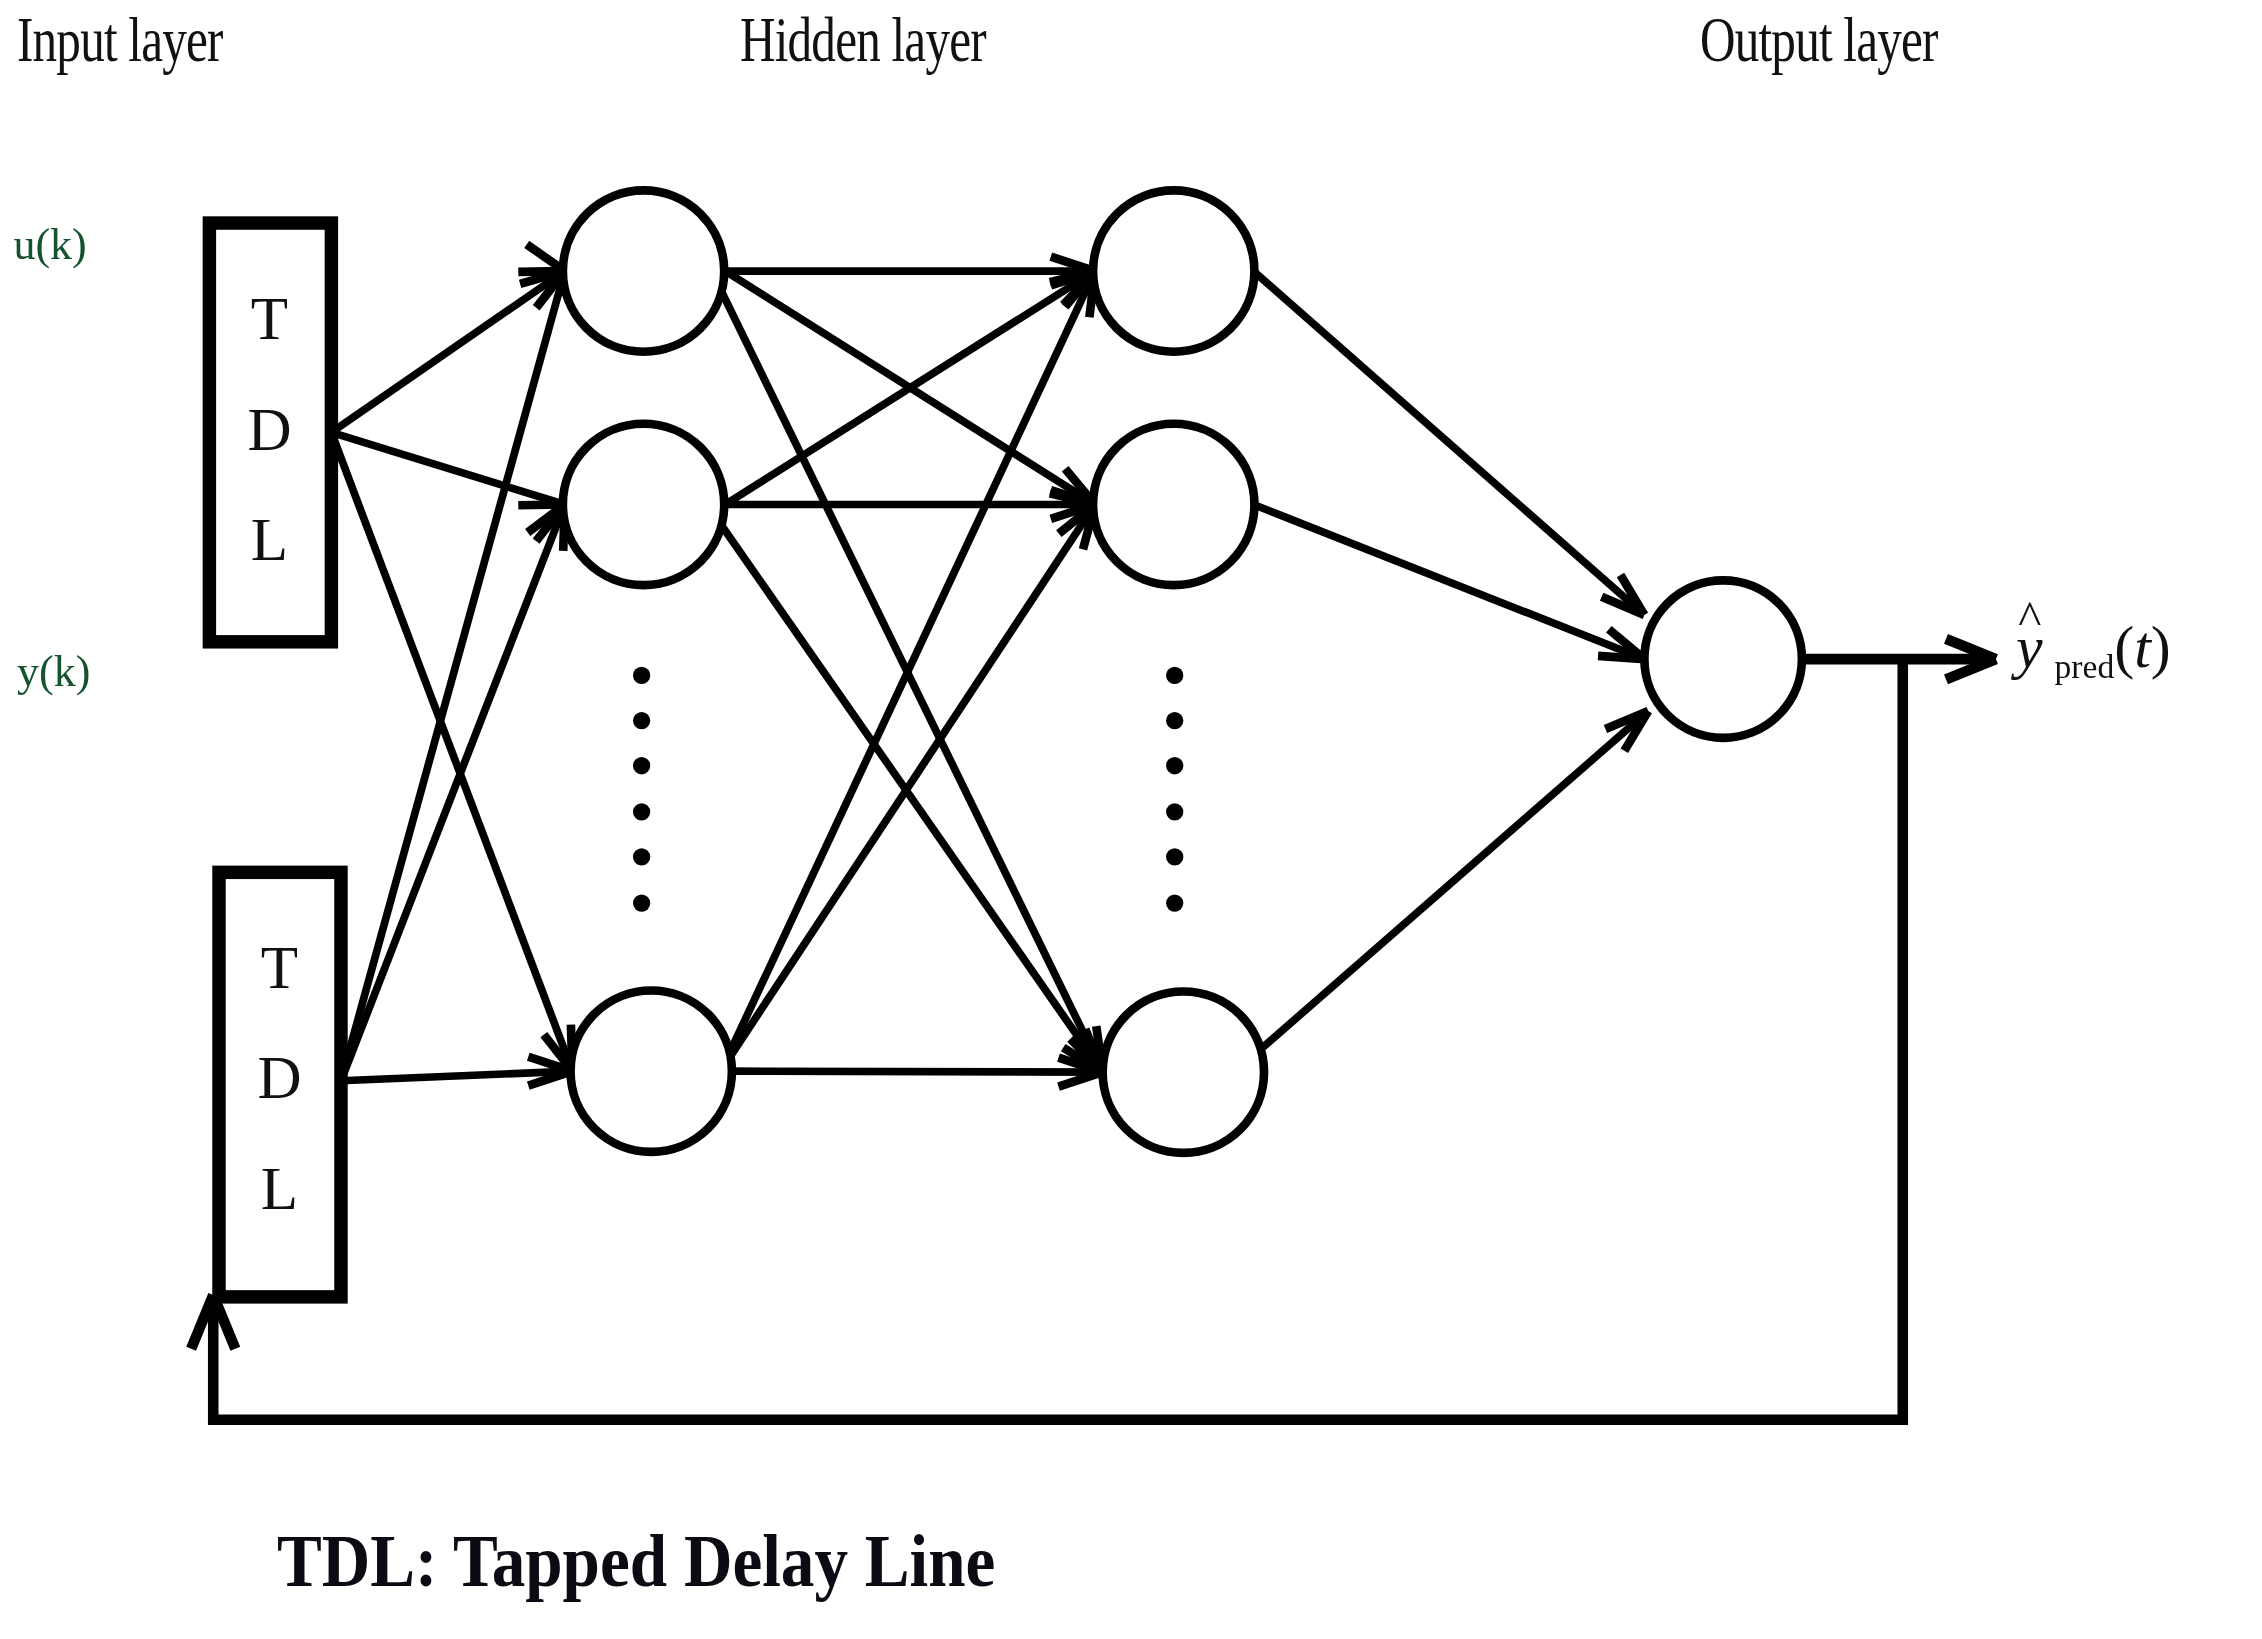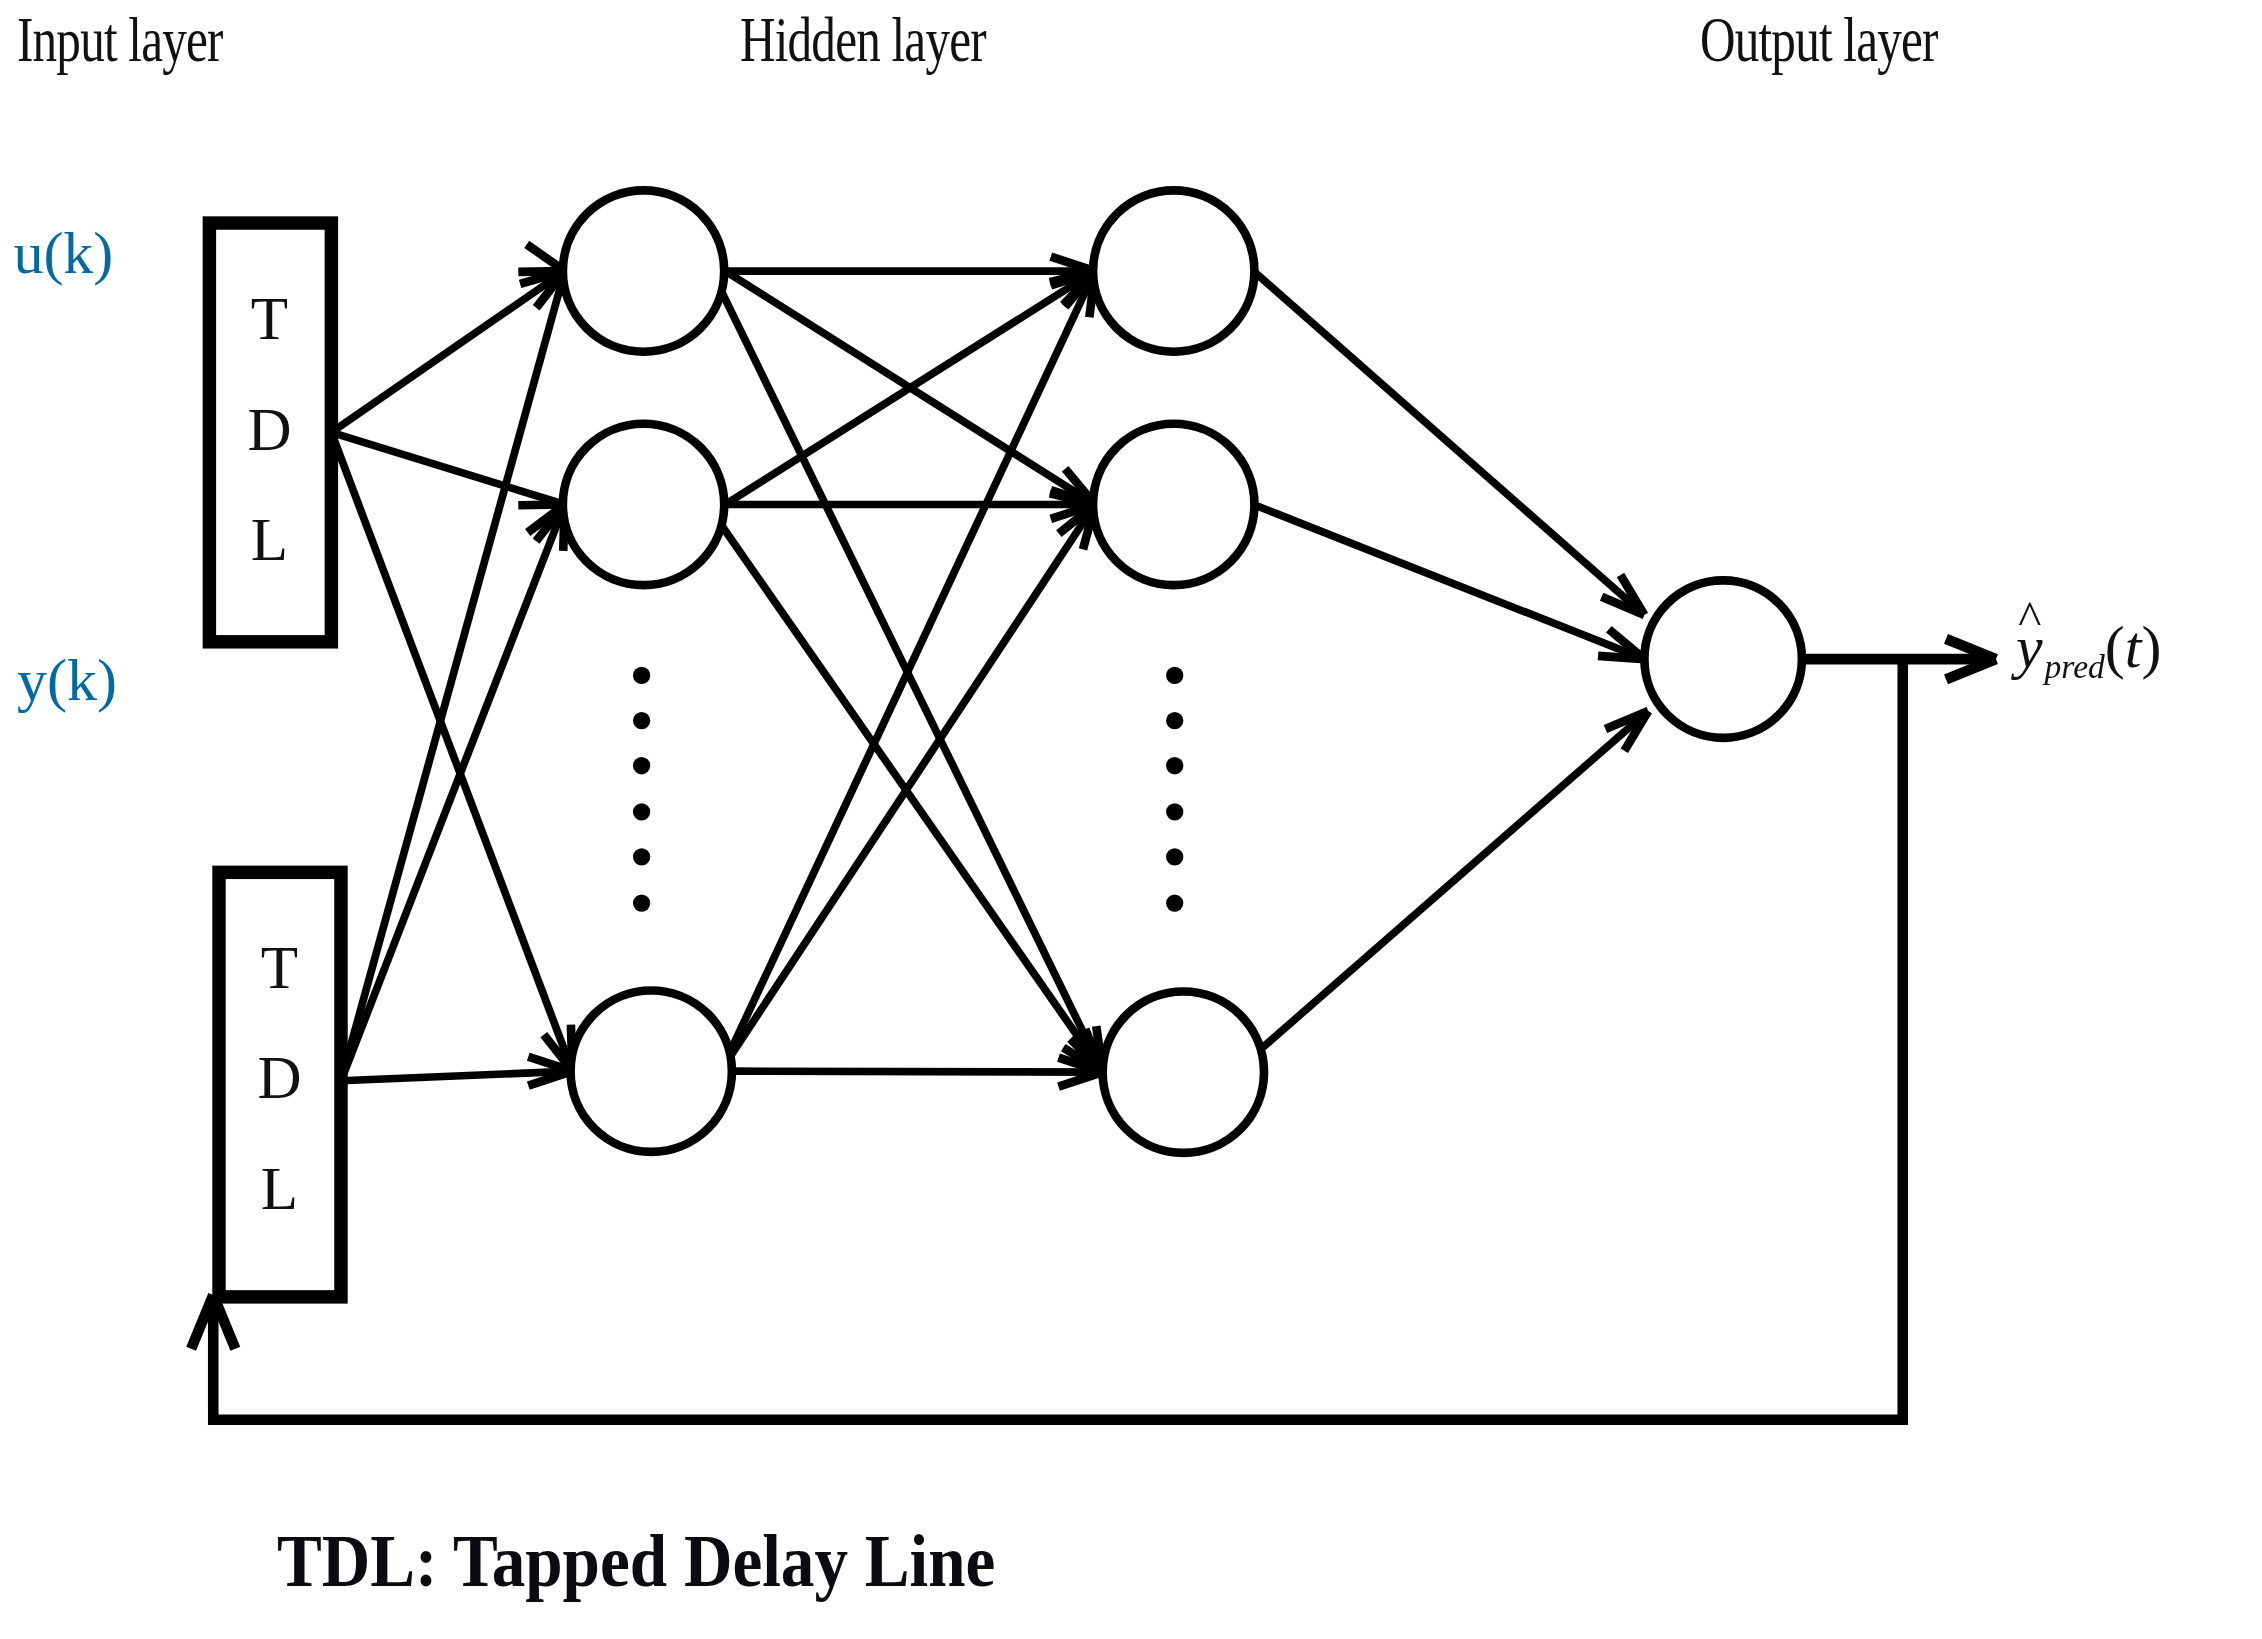--- a/index.html
+++ b/index.html
@@ -12,22 +12,22 @@
     font-size:63px;
     color:#111;
     white-space:nowrap;
     letter-spacing:-1px;
     transform:scaleX(0.78);
     transform-origin:left top;
   }
   .io-label{
     position:absolute;
     font-family:"Liberation Serif",serif;
-    font-size:60px;
-    color:#0369a1;
+    font-size:44px;
+    color:#14532d;
     white-space:nowrap;
   }
   .tdl-letter{
     position:absolute;
     font-family:"Liberation Serif",serif;
     font-size:61px;
     color:#111;
     text-align:center;
     width:115px;
     line-height:1;
@@ -49,21 +49,21 @@
     font-size:60px;
     color:#111;
     white-space:nowrap;
   }
   .formula .hatvar{position:relative;font-style:italic;padding-right:1.9px;}
   .formula .hatvar .hat{
     position:absolute;left:50%;top:-0.42em;transform:translateX(-52%);
     font-style:normal;font-size:0.82em;line-height:1;
   }
   .formula .sub{
-    font-style:italic;font-size:0.56em;vertical-align:-0.34em;letter-spacing:0px;
+    font-size:0.56em;vertical-align:-0.34em;letter-spacing:0px;margin-left:10px;
   }
   .formula .paren{font-style:normal;}
   .formula .tvar{font-style:italic;}
 </style>
 </head>
 <body>
 
 <div id="stage">
 
   <svg id="net" viewBox="0 0 2355 1707">

